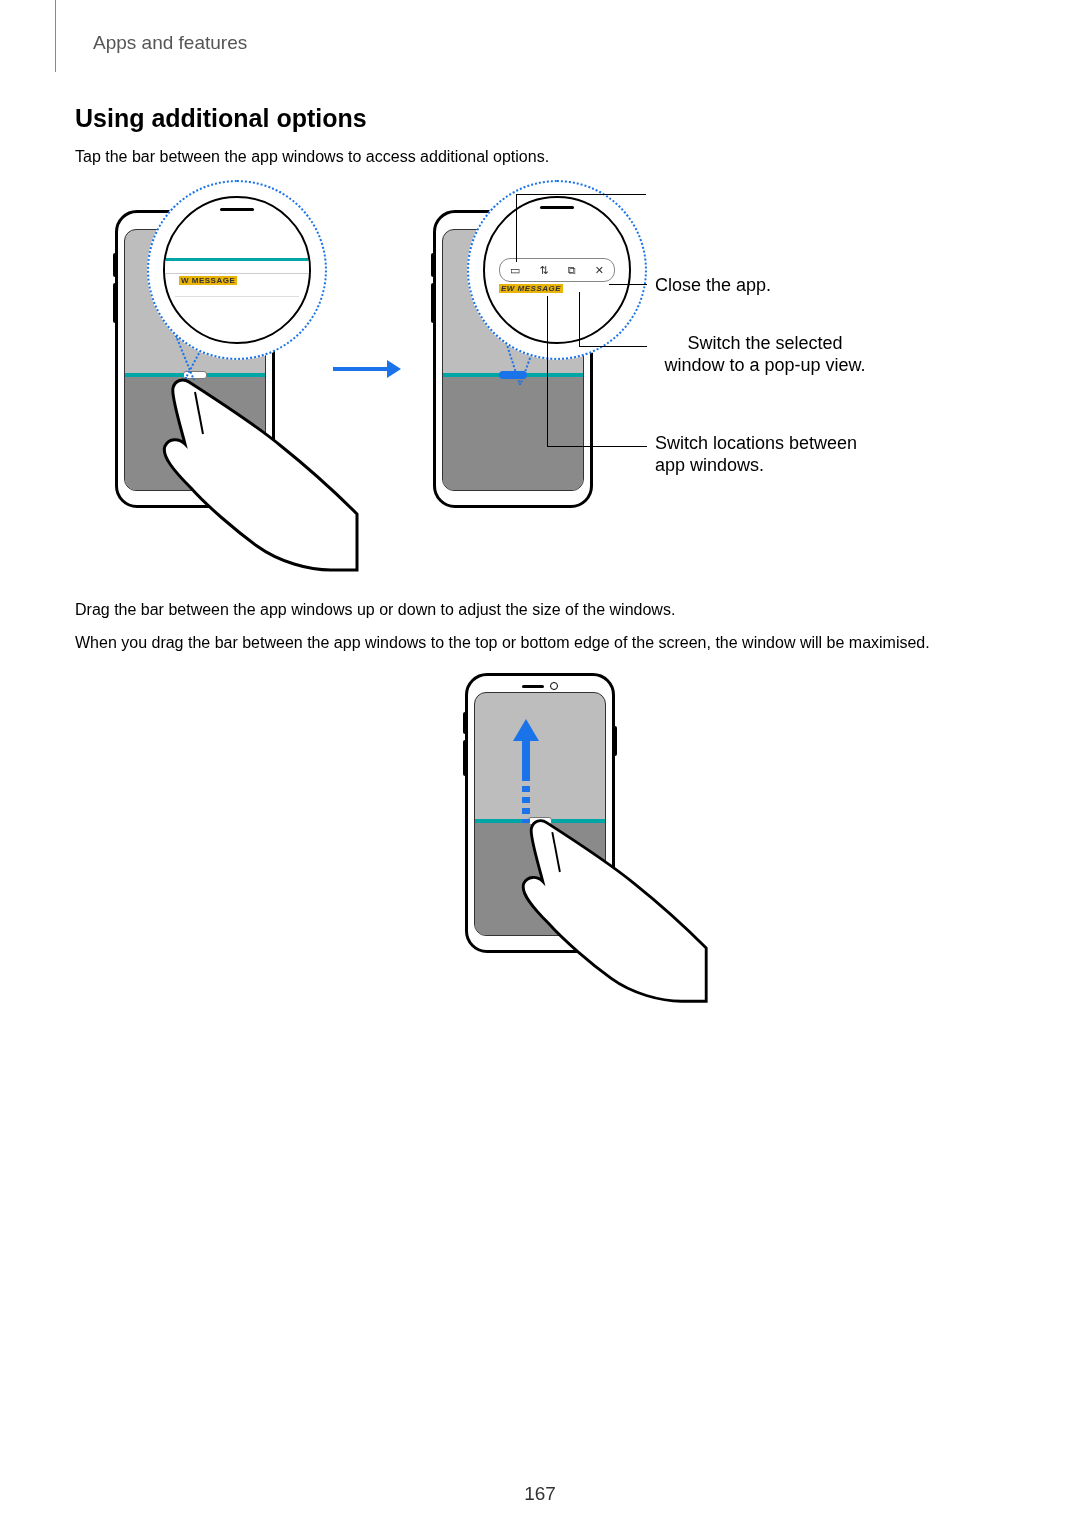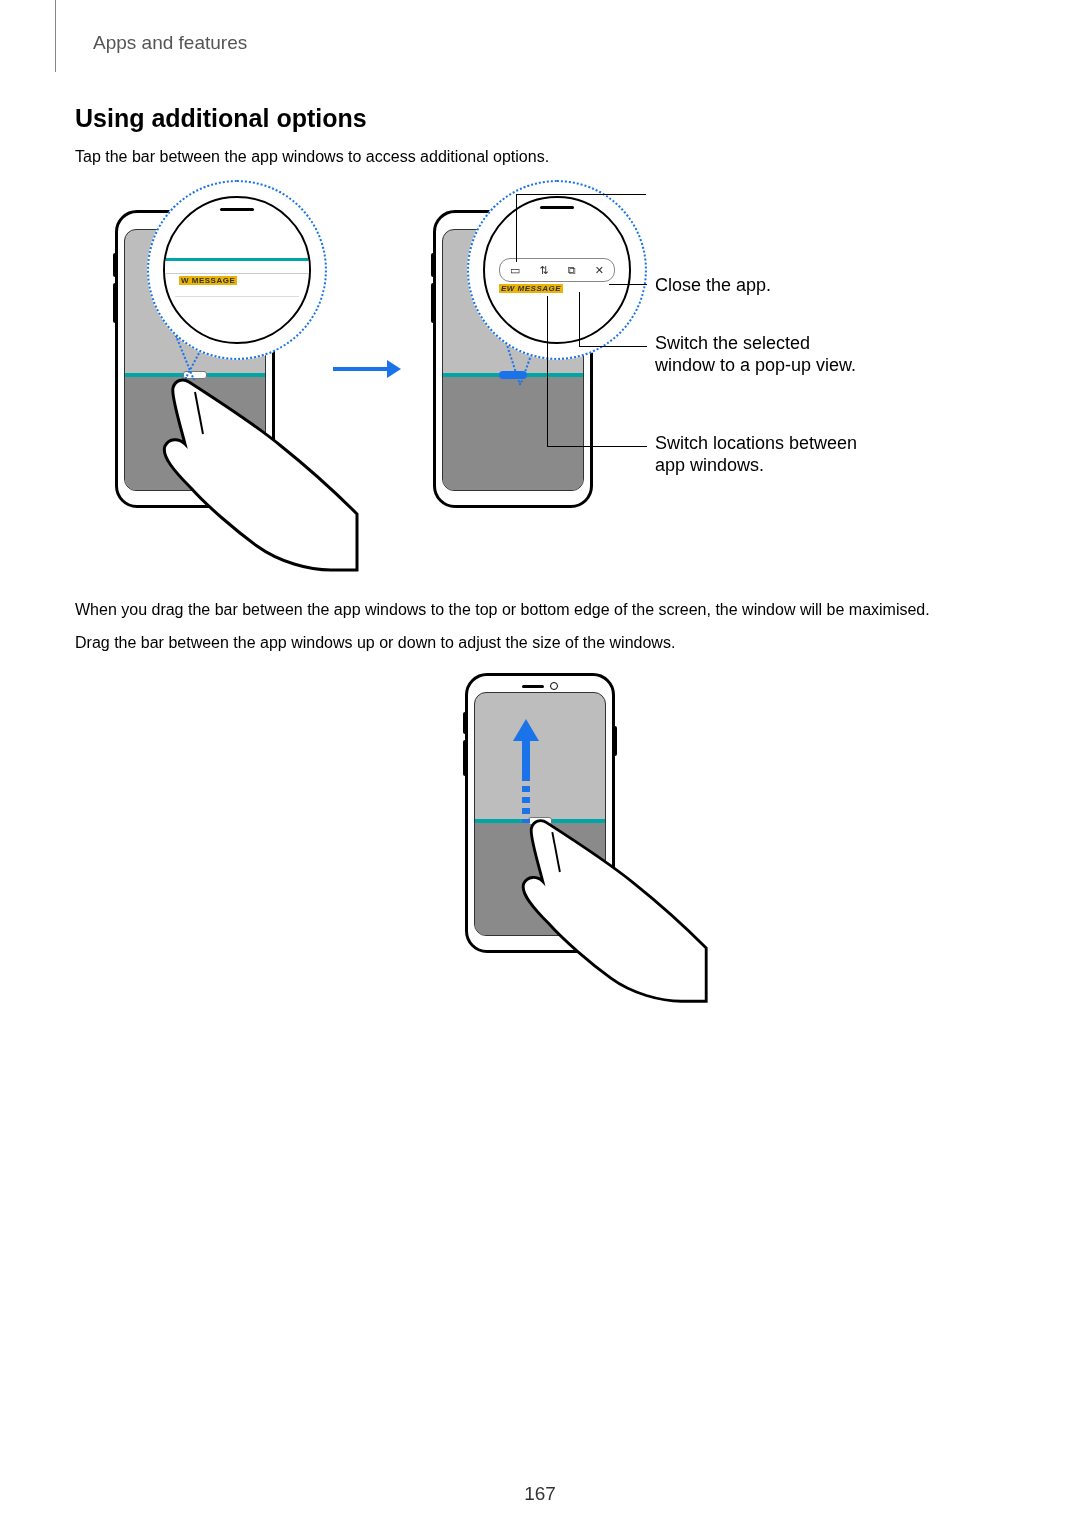--- a/index.html
+++ b/index.html
@@ -317,30 +317,30 @@
     </div>
 
     <div class="lead" style="left:441px; top:14px; width:1px; height:68px;"></div>
     <div class="lead" style="left:441px; top:14px; width:130px; height:1px;"></div>
 
     <div class="lead" style="left:534px; top:104px; width:38px; height:1px;"></div>
     <div class="label" style="left:580px; top:94px;">Close the app.</div>
 
     <div class="lead" style="left:504px; top:112px; width:1px; height:54px;"></div>
     <div class="lead" style="left:504px; top:166px; width:68px; height:1px;"></div>
-    <div class="label" style="left:580px; top:152px;">Switch the selected window to a pop-up view.</div>
+    <div class="label" style="left:580px; top:152px;text-align:center;">Switch the selected window to a pop-up view.</div>
 
     <div class="lead" style="left:472px; top:116px; width:1px; height:150px;"></div>
     <div class="lead" style="left:472px; top:266px; width:100px; height:1px;"></div>
     <div class="label" style="left:580px; top:252px;">Switch locations between app windows.</div>
 
   </div>
 
+  <p>Drag the bar between the app windows up or down to adjust the size of the windows.</p>
   <p>When you drag the bar between the app windows to the top or bottom edge of the screen, the window will be maximised.</p>
-  <p>Drag the bar between the app windows up or down to adjust the size of the windows.</p>
 
   <div class="fig2">
     <div class="phone phone2" style="top:0; width:150px; height:280px;">
       <div class="sensors">
           <span class="speaker"></span>
           <span class="cam"></span>
         </div>
       <div class="sidebtn" style="left:-5px; top:36px; width:4px; height:22px;"></div>
       <div class="sidebtn" style="left:-5px; top:64px; width:4px; height:36px;"></div>
       <div class="sidebtn" style="right:-5px; top:50px; width:4px; height:30px;"></div>

